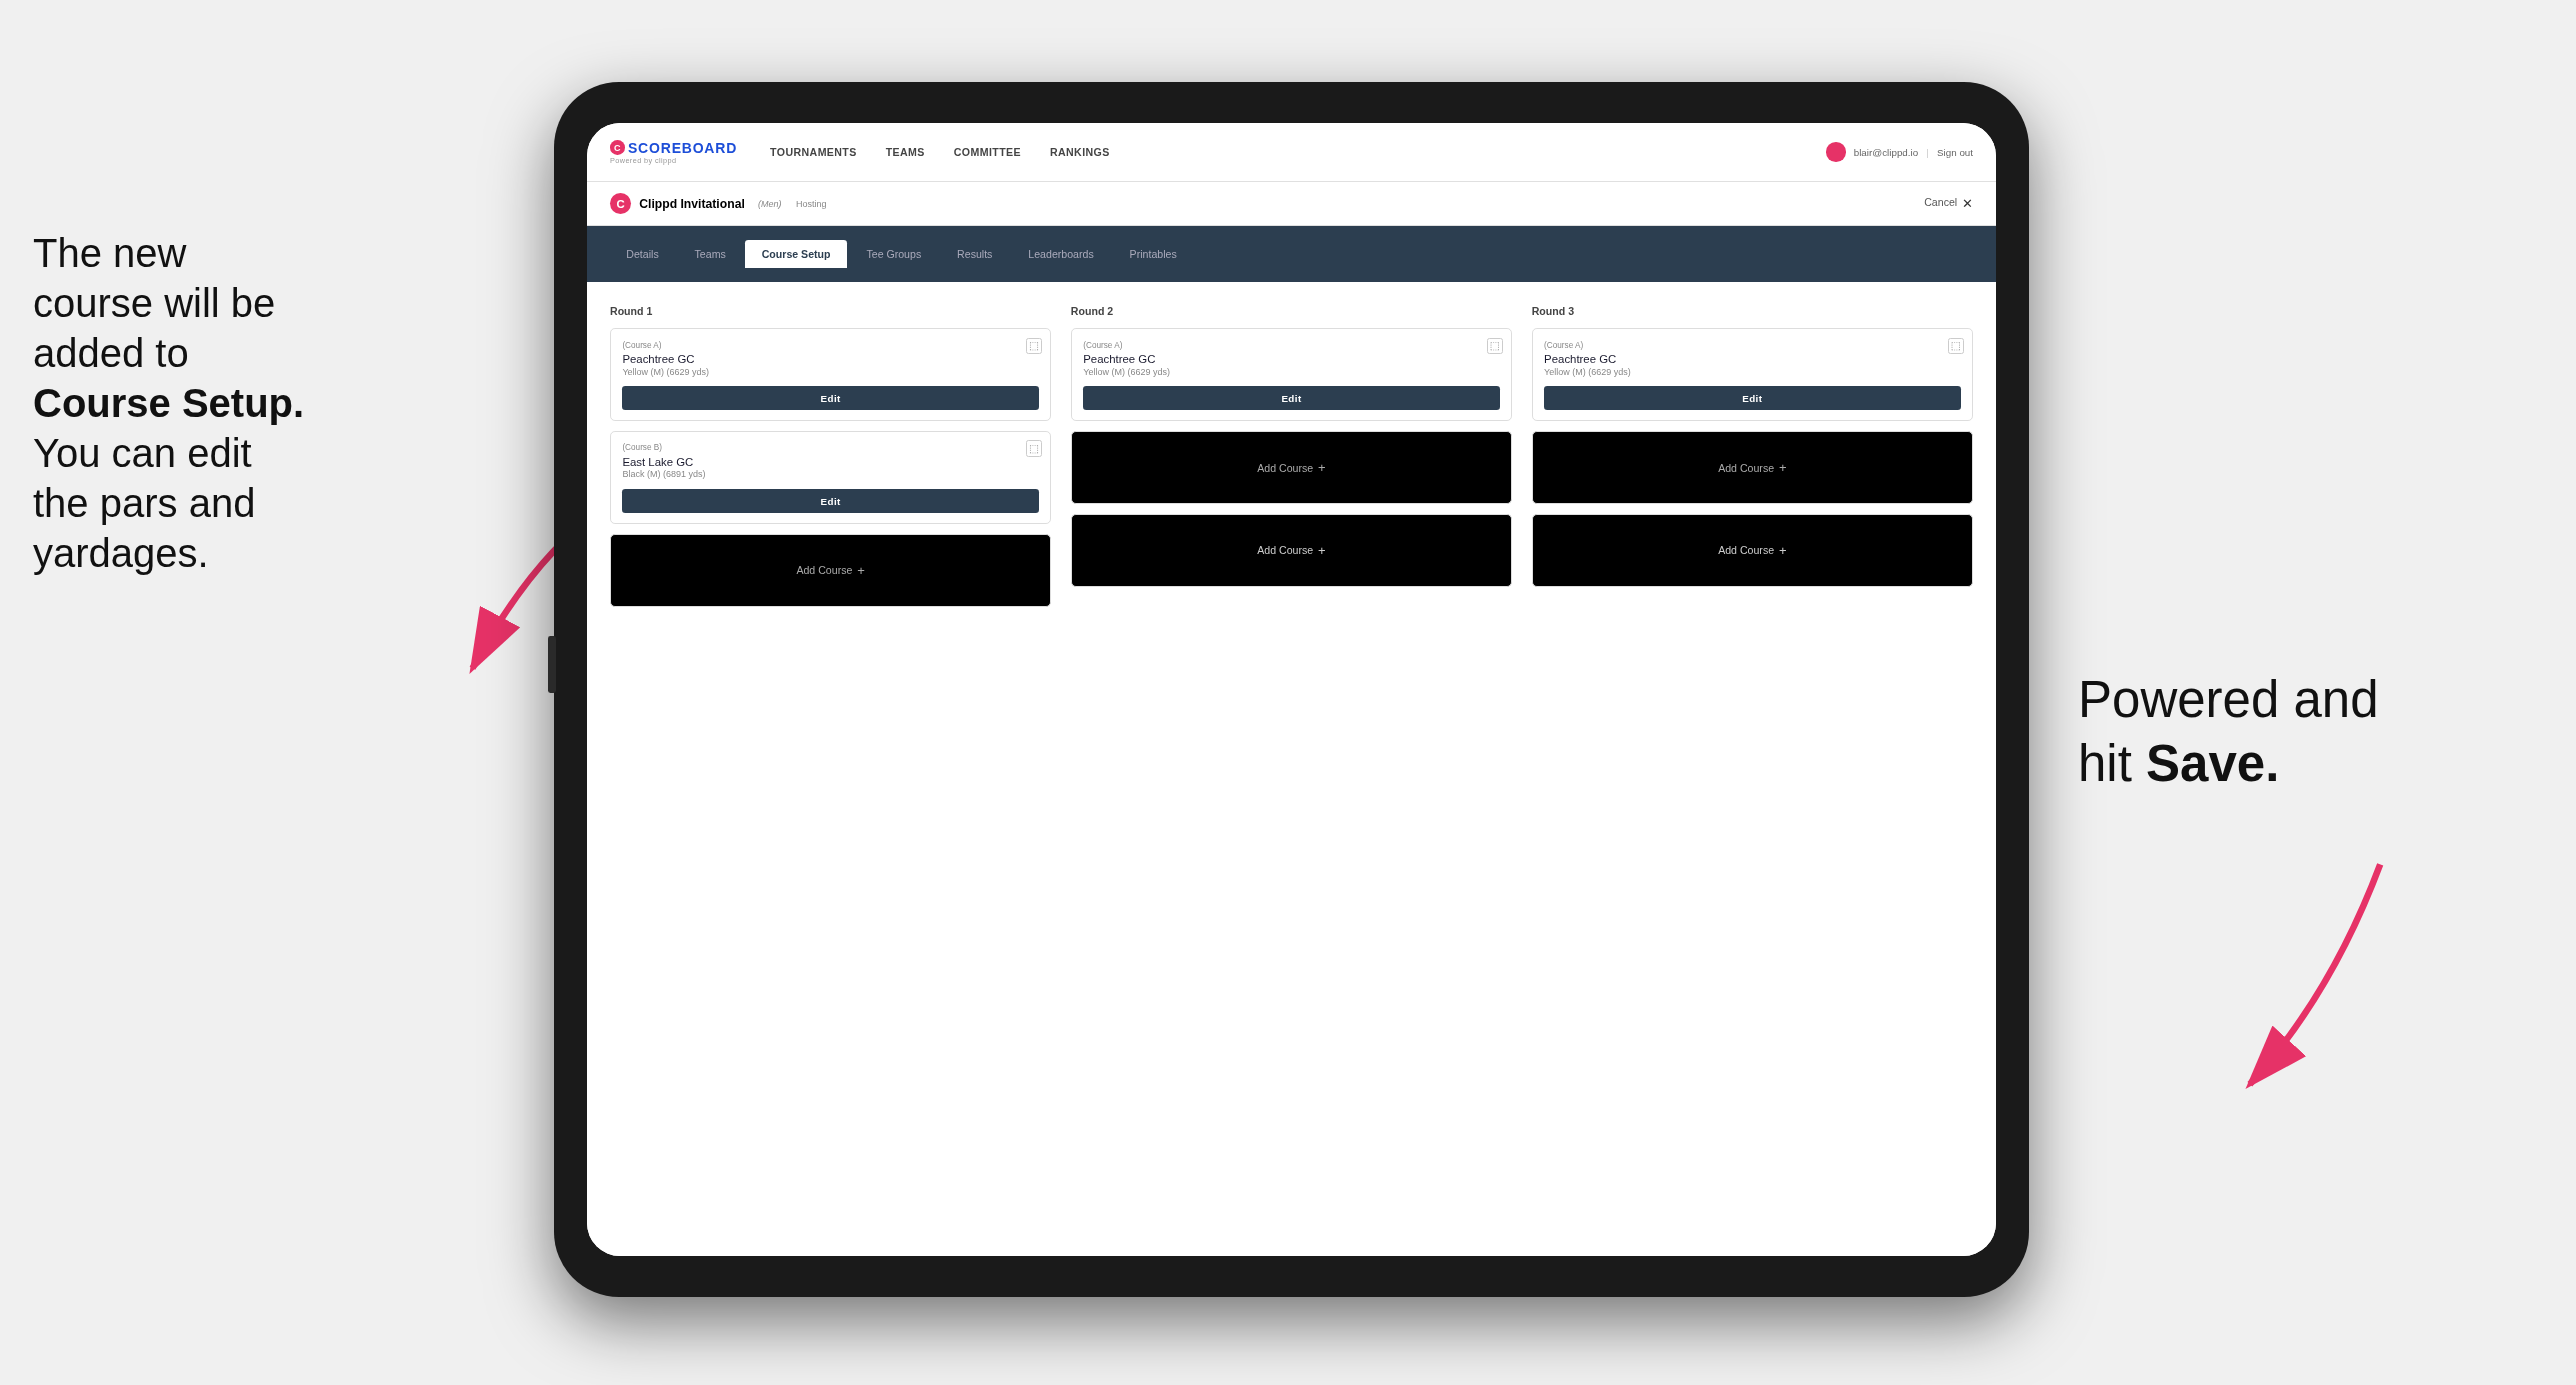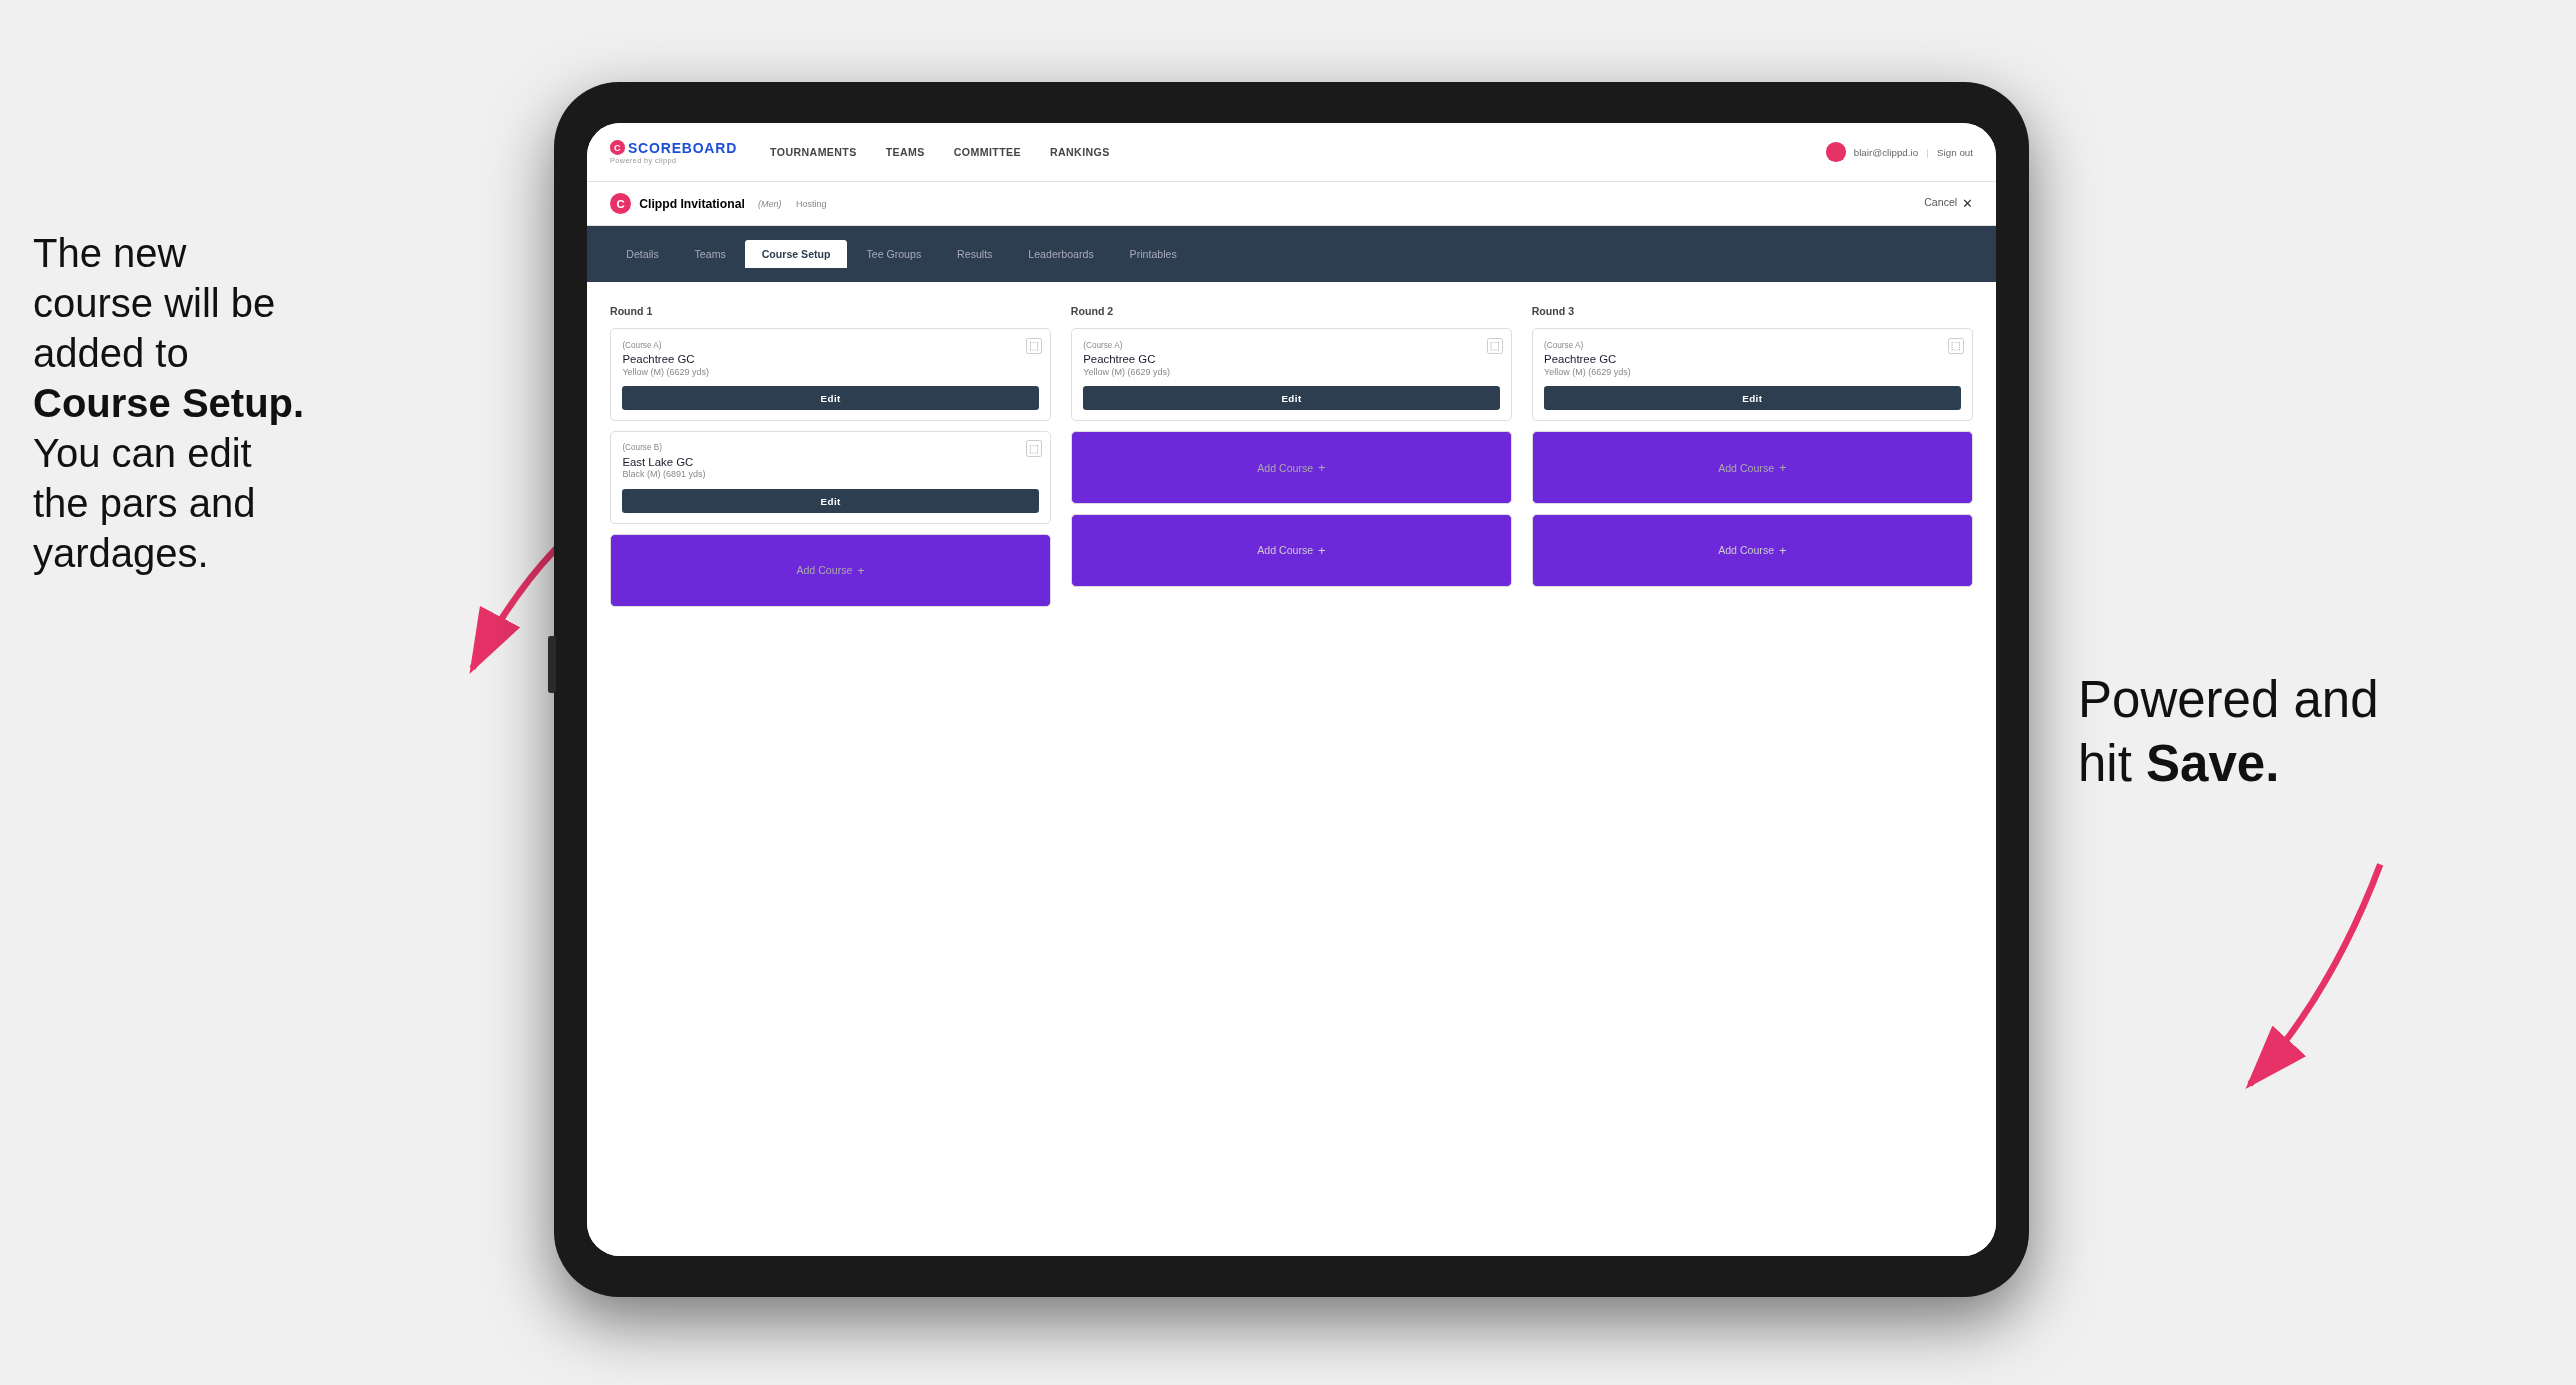--- a/index.html
+++ b/index.html
@@ -304,21 +304,21 @@
       display: flex;
       align-items: center;
       justify-content: center;
       font-size: 10.6px;
       color: #888;
       line-height: 1;
     }
 
     
     .add-course-card {
-      background: #6d28d9;
+      background: #000000;
       border: 0.8px solid #ddd;
       border-radius: 4.9px;
       padding: 23px 11.4px;
       margin-bottom: 9.8px;
       display: flex;
       align-items: center;
       justify-content: center;
       cursor: pointer;
       min-height: 73px;
     }

